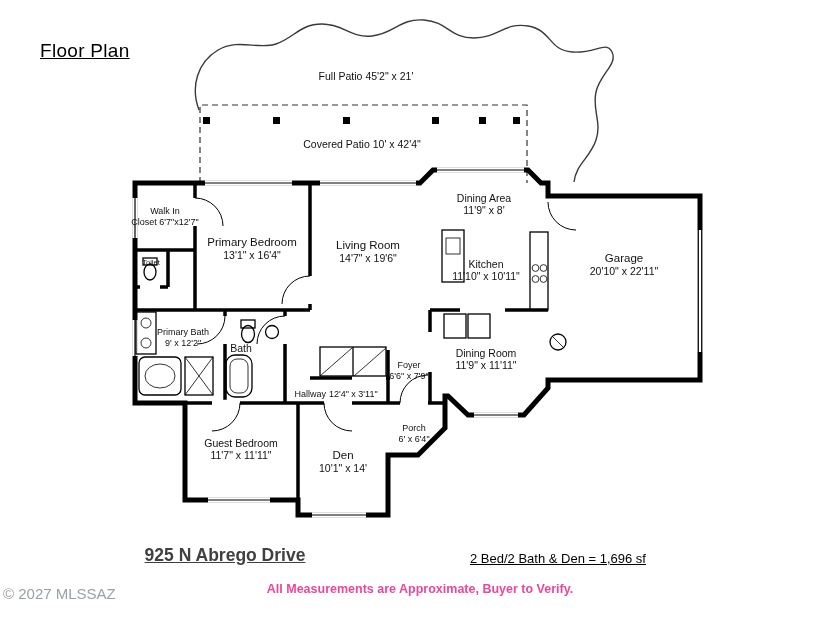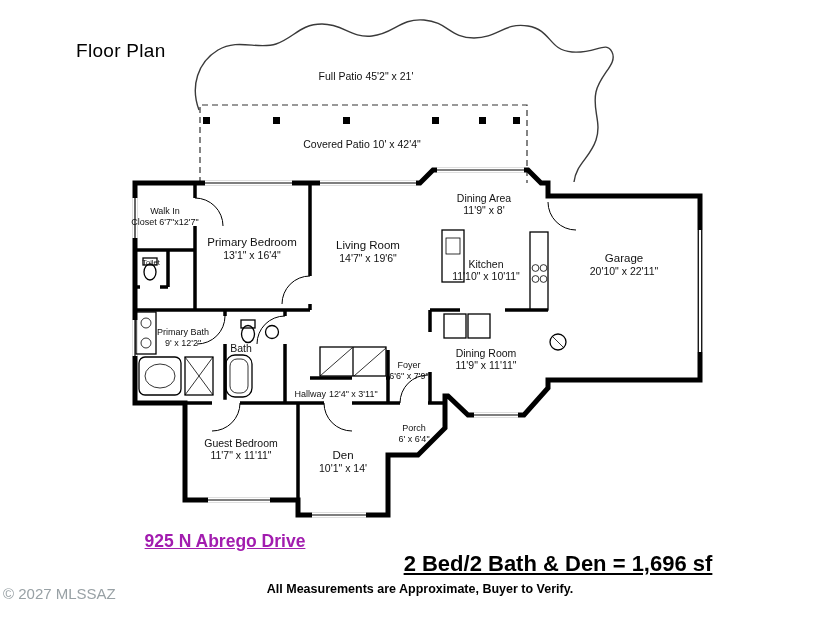--- a/index.html
+++ b/index.html
@@ -1,25 +1,25 @@
 <!DOCTYPE html>
 <html><head>
 <meta charset="utf-8">
 <style>
   html,body{margin:0;padding:0;background:#fff;}
   body{width:840px;height:630px;position:relative;overflow:hidden;
        font-family:"Liberation Sans",sans-serif;color:#111;}
   .page-title{position:absolute;left:40px;top:40px;font-size:19px;
-       letter-spacing:.3px;color:#000;margin-left:36px;}
-  .footer-address{position:absolute;left:70px;top:531px;width:310px;text-align:center;
-       font-size:17.5px;font-weight:bold;text-decoration:underline;color:#a21caf;}
+       text-decoration:underline;letter-spacing:.3px;color:#000;}
+  .footer-address{position:absolute;left:70px;top:545px;width:310px;text-align:center;
+       font-size:17.5px;font-weight:bold;text-decoration:underline;color:#404040;}
   .footer-summary{position:absolute;left:398px;top:551px;width:320px;text-align:center;
-       font-size:22px;font-weight:bold;text-decoration:underline;color:#000;}
+       font-size:13px;font-weight:normal;text-decoration:underline;color:#000;}
   .footer-disclaimer{position:absolute;left:0;right:0;top:582px;text-align:center;
-       font-size:12.5px;font-weight:bold;color:#000000;}
+       font-size:12.5px;font-weight:bold;color:#ec4899;}
   .watermark{position:absolute;left:3px;top:585px;font-size:15px;color:#98a1a5;}
   svg{position:absolute;left:0;top:0;}
   svg text{font-family:"Liberation Sans",sans-serif;fill:#111;}
   .lbl{font-size:10.5px;}
   .lbl-lg{font-size:11.5px;}
   .lbl-sm{font-size:9px;}
   .lbl-xs{font-size:7.5px;}
   .wall-ext{fill:none;stroke:#000;stroke-width:5;stroke-linejoin:miter;}
   .wall-int{fill:none;stroke:#000;stroke-width:3.5;}
   .gap{fill:none;stroke:#fff;stroke-width:6.5;}

